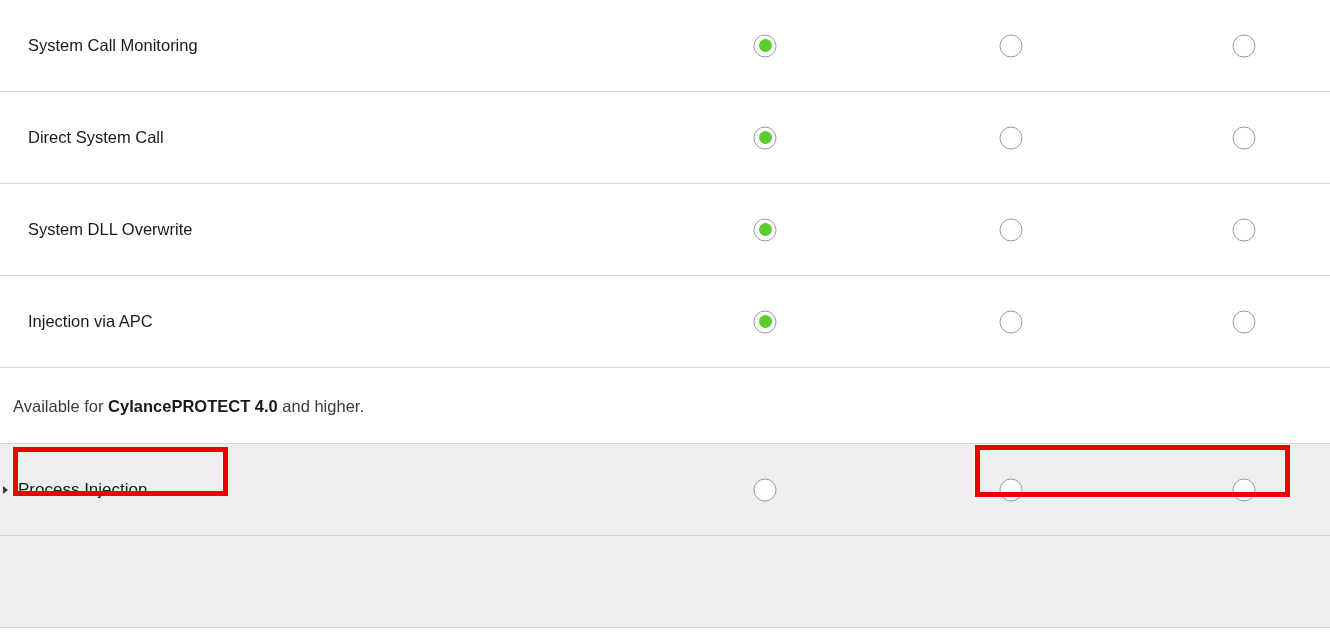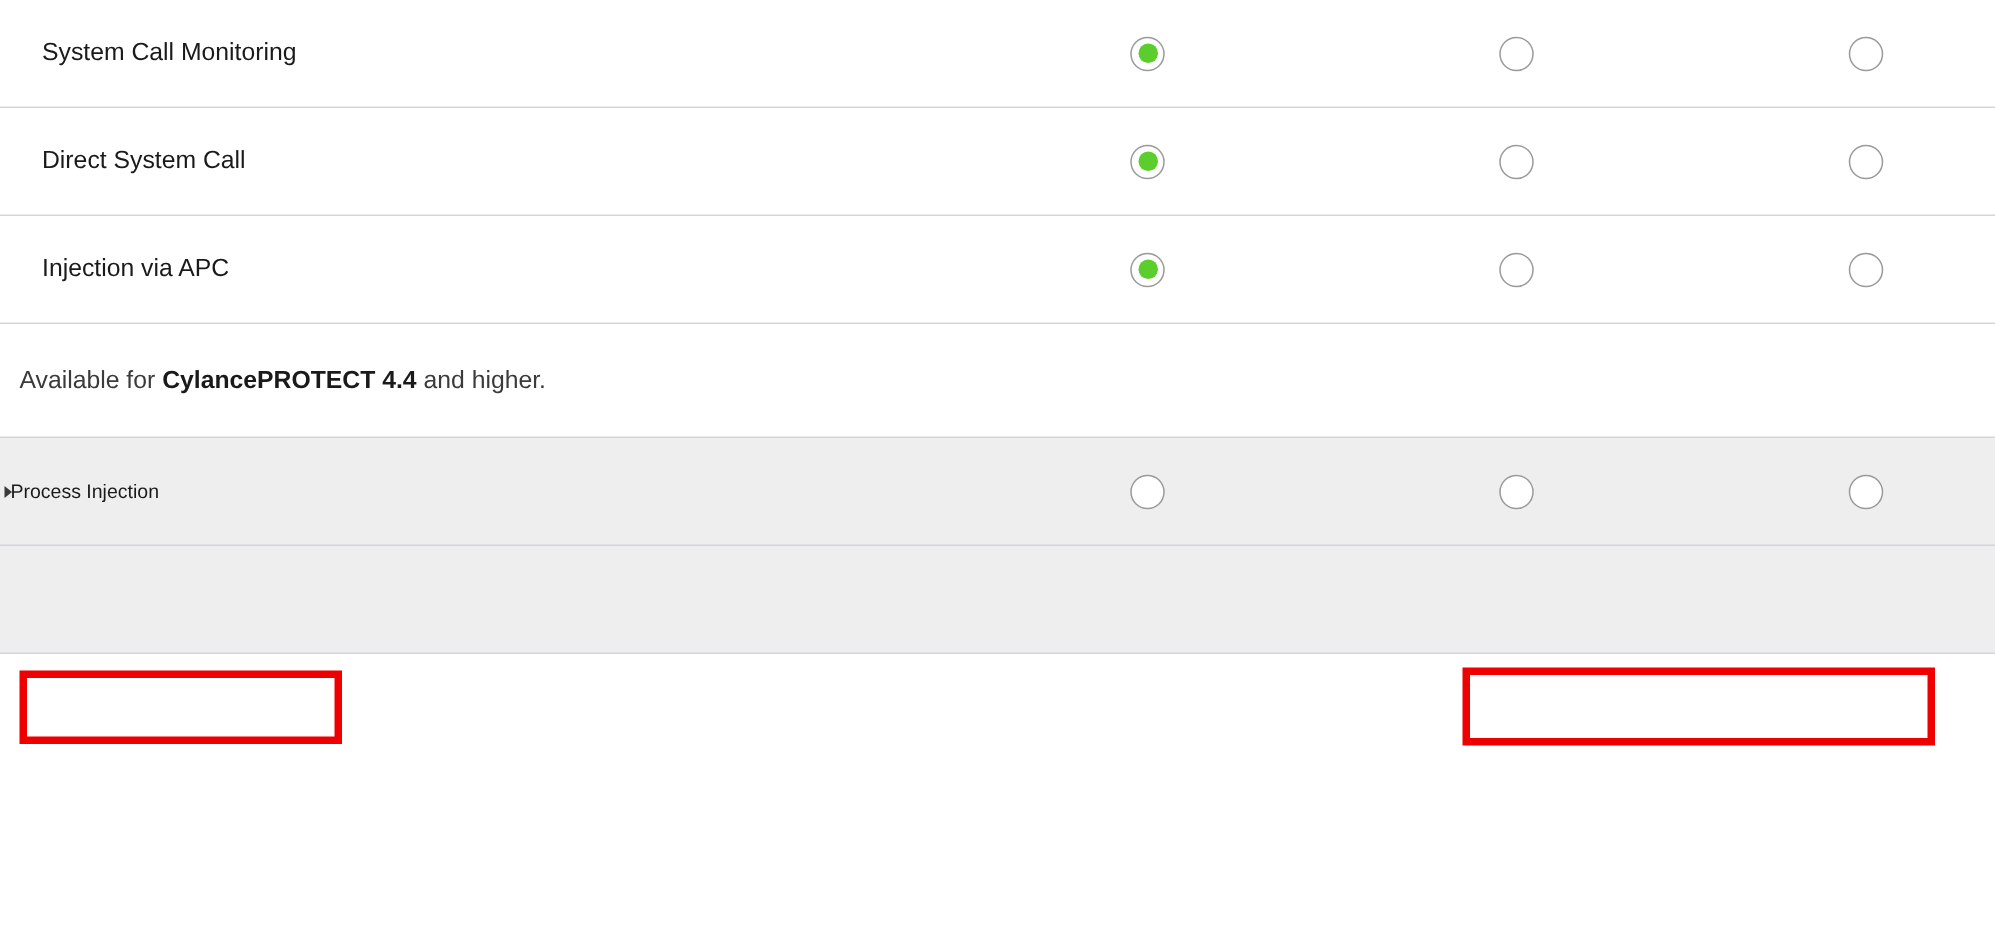--- a/index.html
+++ b/index.html
@@ -17,21 +17,21 @@
   }
 
   .settings-table {
     width: 1330px;
     position: relative;
   }
 
   
   .row {
     position: relative;
-    height: 72px;
+    height: 92px;
     box-sizing: border-box;
     border-bottom: 1px solid #d6d6d6;
     background: #ffffff;
   }
   .row.group {
     background: #eeeeee;
     border-bottom: 1px solid #d3d3dc;
   }
   .row.note {
     height: 76px;
@@ -45,22 +45,22 @@
     position: absolute;
     left: 28px;
     top: 50%;
     transform: translateY(-50%);
     font-size: 16.5px;
     line-height: 1.2;
     color: #1a1a1a;
     white-space: nowrap;
   }
   .row.group .row-label {
-    left: 7px;
-    font-size: 13px;
+    left: 18px;
+    font-size: 17px;
   }
 
   
   .expander {
     position: absolute;
     left: 3px;
     top: 50%;
     transform: translateY(-50%);
     width: 0;
     height: 0;
@@ -147,33 +147,41 @@
 
   <div class="row">
     <span class="row-label">Direct System Call</span>
     <span class="radio col1">
         <span class="dot"></span>
       </span>
     <span class="radio col2"></span>
     <span class="radio col3"></span>
   </div>
 
+  <div class="row">
+    <span class="row-label">System DLL Overwrite</span>
+    <span class="radio col1">
+        <span class="dot"></span>
+      </span>
+    <span class="radio col2"></span>
+    <span class="radio col3"></span>
+  </div>
 
 
   <div class="row section-end">
     <span class="row-label">Injection via APC</span>
     <span class="radio col1">
         <span class="dot"></span>
       </span>
     <span class="radio col2"></span>
     <span class="radio col3"></span>
   </div>
 
   <div class="row note">
-    <span class="note-text"><span>Available for </span><span class="strong">CylancePROTECT 4.4</span><span> and higher.</span></span>
+    <span class="note-text"><span>Available for </span><span class="strong">CylancePROTECT 4.0</span><span> and higher.</span></span>
   </div>
 
 
   <div class="row group">
     <span class="expander"></span>
     <span class="row-label">Process Injection</span>
     <span class="radio col1"></span>
     <span class="radio col2"></span>
     <span class="radio col3"></span>
   </div>

